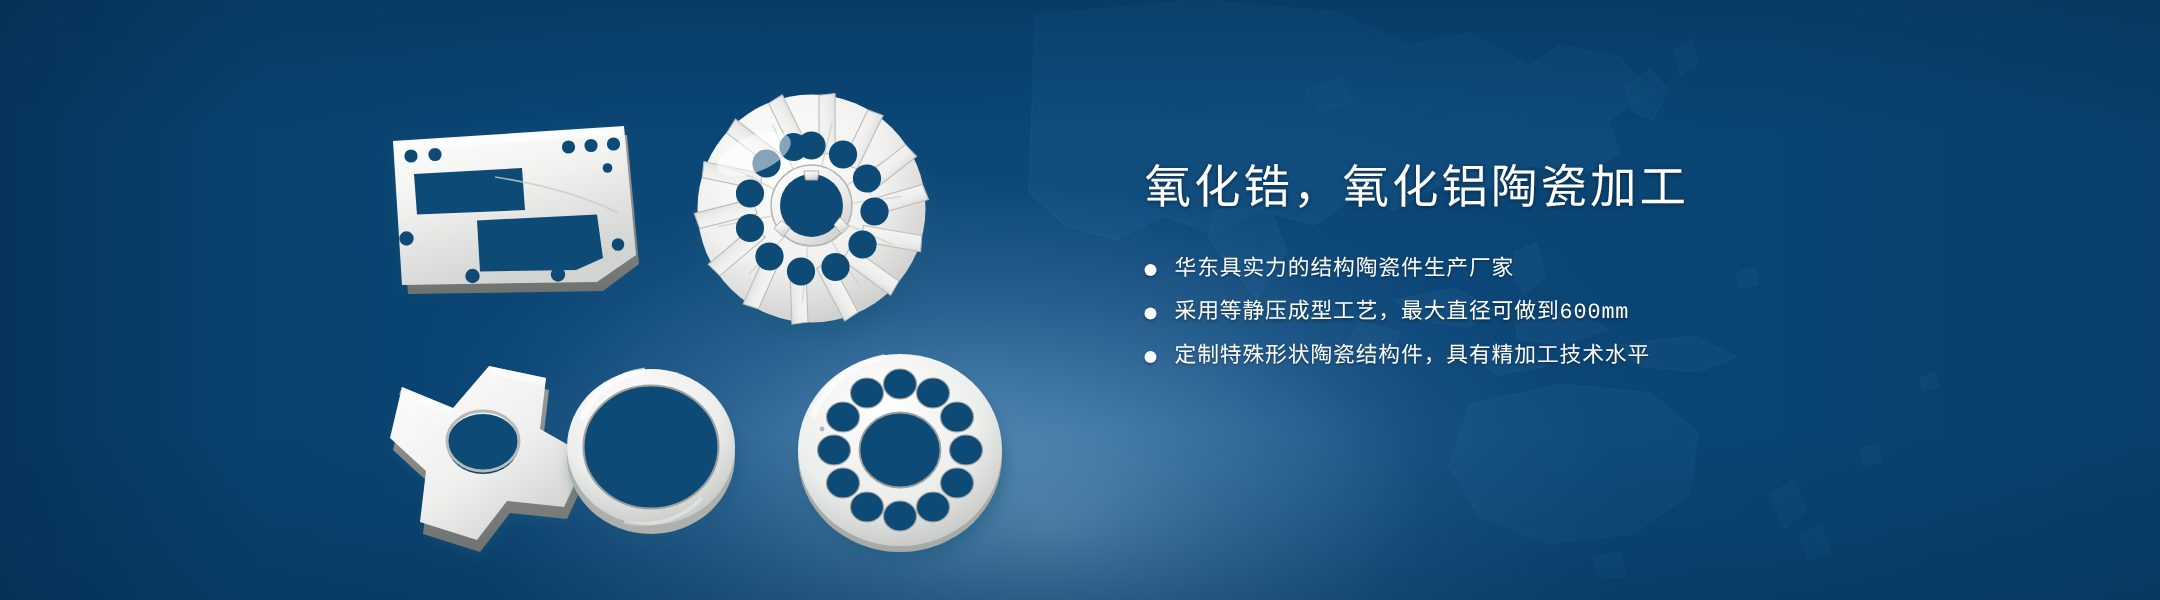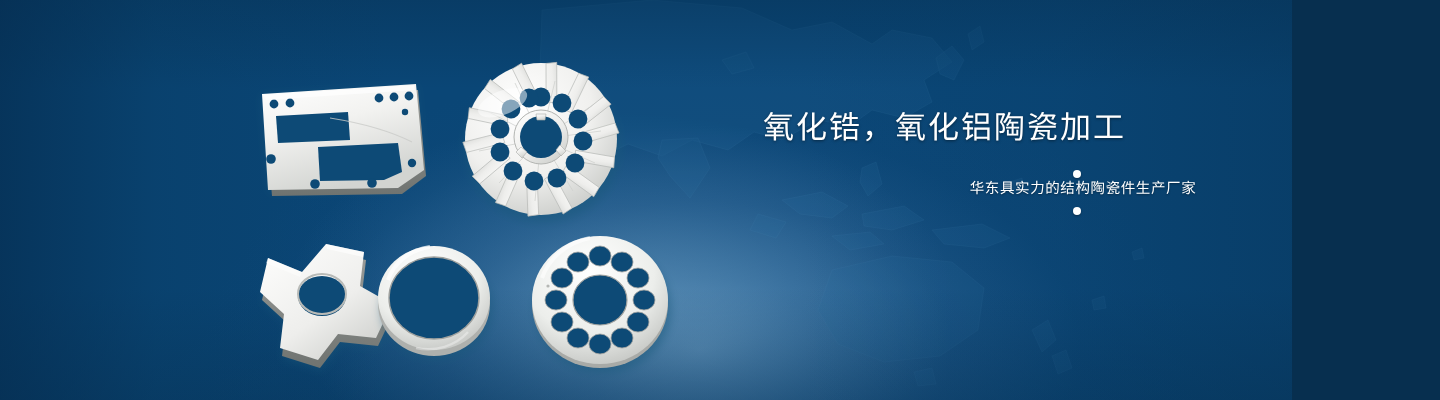--- a/index.html
+++ b/index.html
@@ -5,24 +5,24 @@
 <style>
   html, body {
     margin: 0;
     padding: 0;
     background: #072f4f;
   }
   * { box-sizing: border-box; }
 
   .banner {
     position: relative;
-    width: 1292px;
+    width: 1440px;
     height: 400px;
     overflow: hidden;
-    font-family: Liberation Serif, serif;
+    font-family: Liberation Mono, monospace;
     background: #404040;
   }
 
   
   .bg-base {
     position: absolute;
     inset: 0;
     background: #0a4676;
   }
   
@@ -101,21 +101,20 @@
   }
   .bullets {
     list-style: none;
     margin: 0;
     padding: 0;
   }
   .bullet {
     display: flex;
     align-items: center;
     margin-bottom: 9px;
-    flex-direction: column;
   }
   .bullet:last-child { margin-bottom: 0; }
   .dot {
     flex: 0 0 auto;
     width: 8px;
     height: 8px;
     border-radius: 50%;
     background: #ffffff;
     margin-right: 12px;
     box-shadow: 0 1px 2px rgba(0,0,0,0.35);
@@ -402,17 +401,22 @@
   <div class="content">
     <h1 class="headline">氧化锆，氧化铝陶瓷加工</h1>
 
     <ul class="bullets">
       <li class="bullet">
         <span class="dot"></span>
         <span class="bullet-text">华东具实力的结构陶瓷件生产厂家</span>
       </li>
       <li class="bullet">
         <span class="dot"></span>
+        <span class="bullet-text">采用等静压成型工艺，最大直径可做到600mm</span>
+      </li>
+      <li class="bullet">
+        <span class="dot"></span>
+        <span class="bullet-text">定制特殊形状陶瓷结构件，具有精加工技术水平</span>
       </li>
     </ul>
   </div>
 
 </div>
 
 </body></html>

